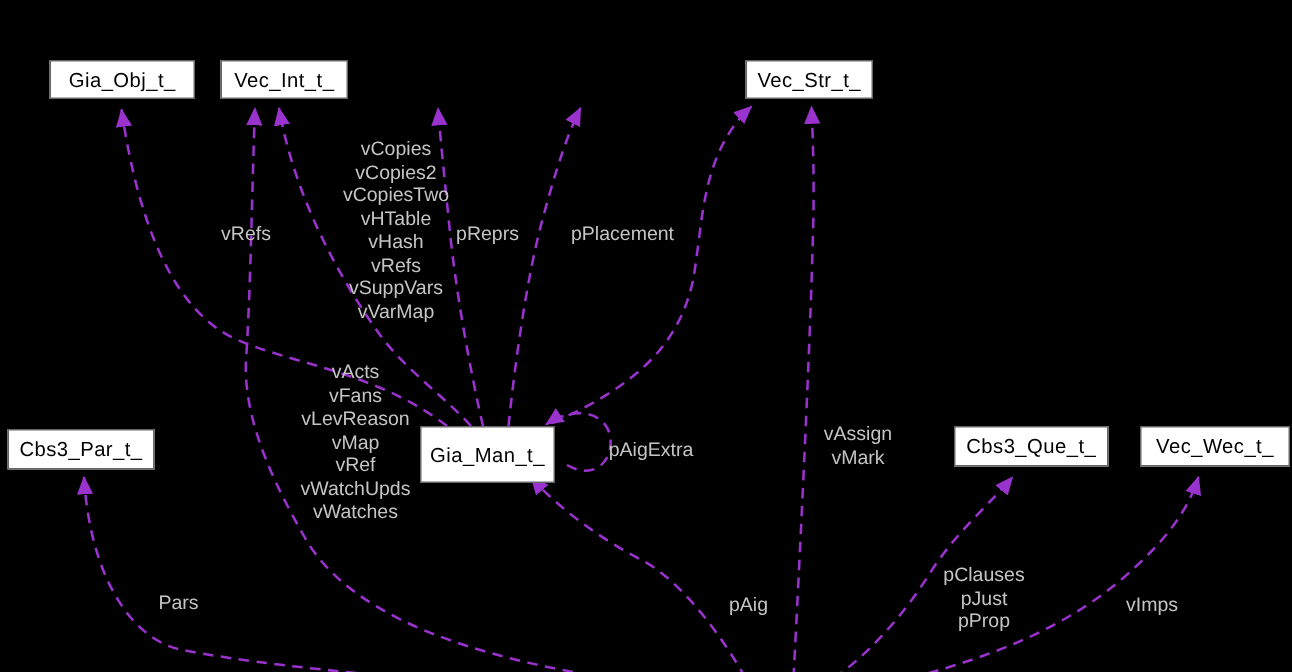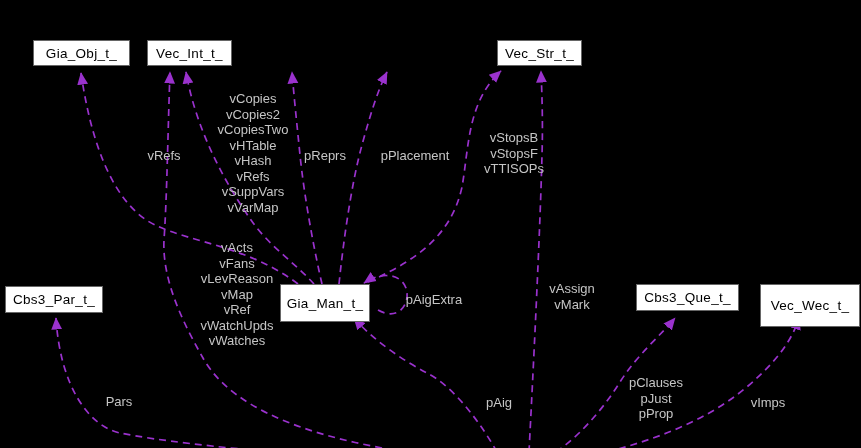--- a/index.html
+++ b/index.html
@@ -51,38 +51,35 @@
     <path class="edge" d="M 584 423 C 645 408, 702 390, 748 351 C 778 325, 792 305, 799 283" marker-end="url(#arrow)"></path>
   </svg>
 
   <div class="node" style="left:33px;top:5px;width:97px;height:26px">Gia_Obj_t_</div>
   <div class="node" style="left:147px;top:5px;width:85px;height:26px">Vec_Int_t_</div>
   <div class="node" style="left:497px;top:5px;width:85px;height:26px">Vec_Str_t_</div>
 
   <div class="node" style="left:5px;top:251px;width:98px;height:27px">Cbs3_Par_t_</div>
   <div class="node" style="left:280px;top:249px;width:90px;height:38px">Gia_Man_t_</div>
   <div class="node" style="left:636px;top:249px;width:103px;height:27px">Cbs3_Que_t_</div>
-  <div class="node" style="left:760px;top:249px;width:100px;height:43px">Vec_Wec_t_</div>
+  <div class="node" style="left:760px;top:249px;width:100px;height:27px">Vec_Wec_t_</div>
 
   <div class="node highlight" style="left:477px;top:417px;width:106px;height:24px">Cbs3_Man_t_</div>
 
   <div class="edge-label" style="left:164px;top:113px">vRefs</div>
-  <div class="edge-label" style="left:253px;top:56px">vCopies
+  <div class="edge-label" style="left:264px;top:56px">vCopies
 vCopies2
 vCopiesTwo
 vHTable
 vHash
 vRefs
 vSuppVars
 vVarMap</div>
   <div class="edge-label" style="left:325px;top:113px">pReprs</div>
   <div class="edge-label" style="left:415px;top:113px">pPlacement</div>
-  <div class="edge-label" style="left:514px;top:95px">vStopsB
-vStopsF
-vTTISOPs</div>
   <div class="edge-label" style="left:237px;top:205px">vActs
 vFans
 vLevReason
 vMap
 vRef
 vWatchUpds
 vWatches</div>
   <div class="edge-label" style="left:434px;top:257px">pAigExtra</div>
   <div class="edge-label" style="left:572px;top:246px">vAssign
 vMark</div>

